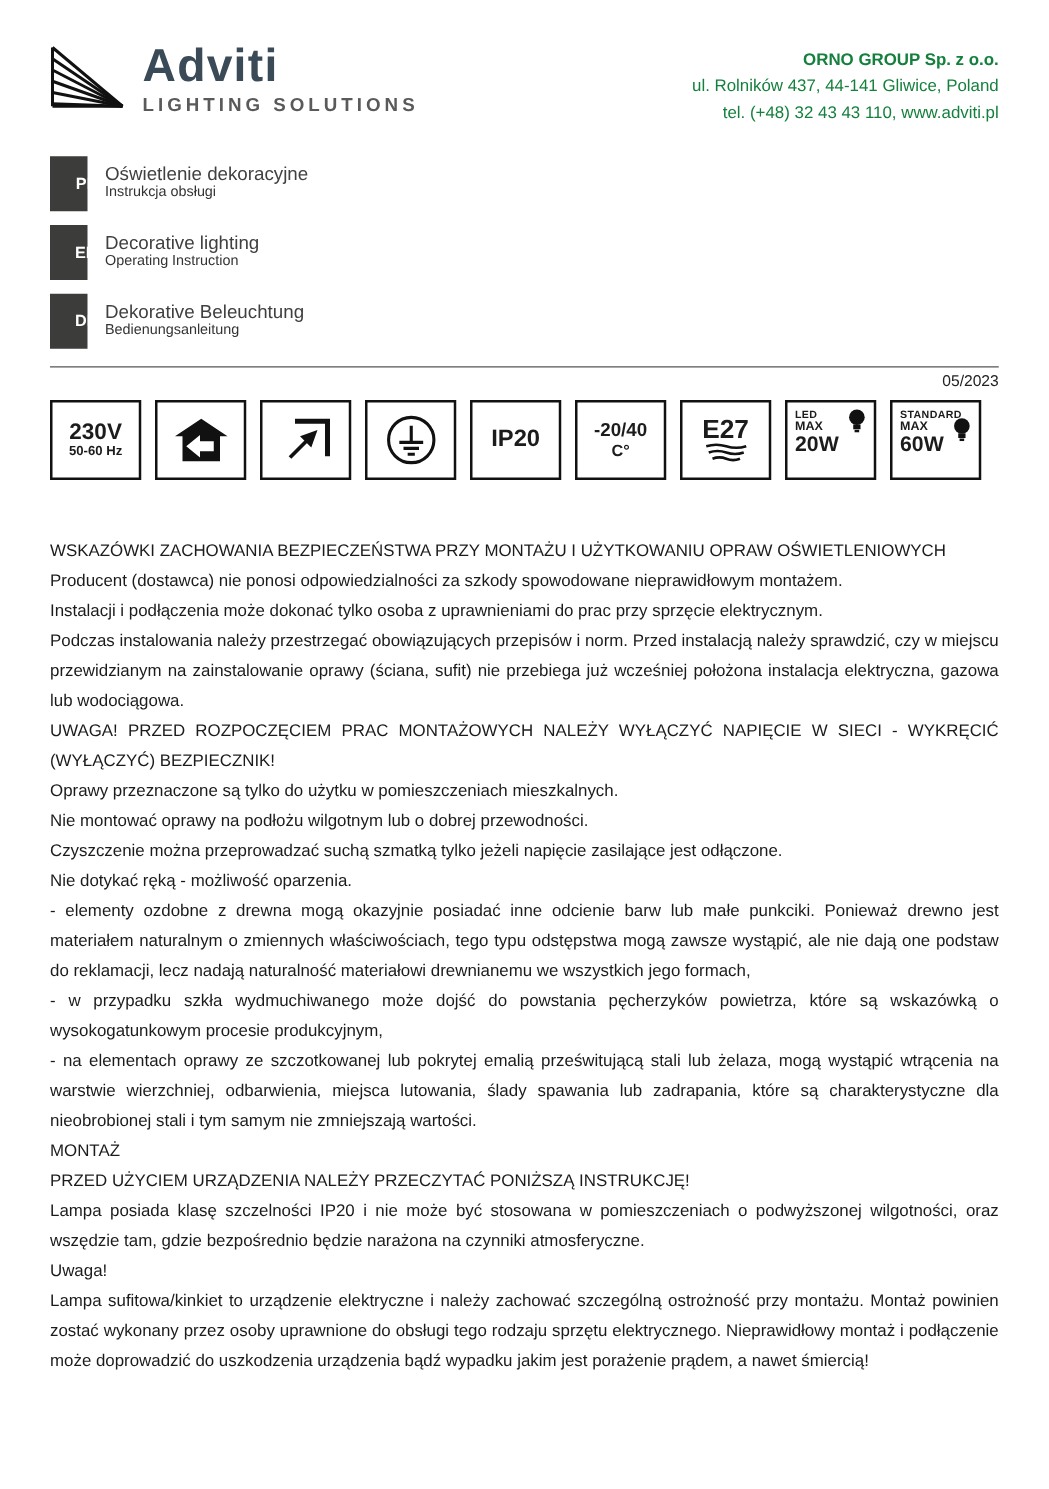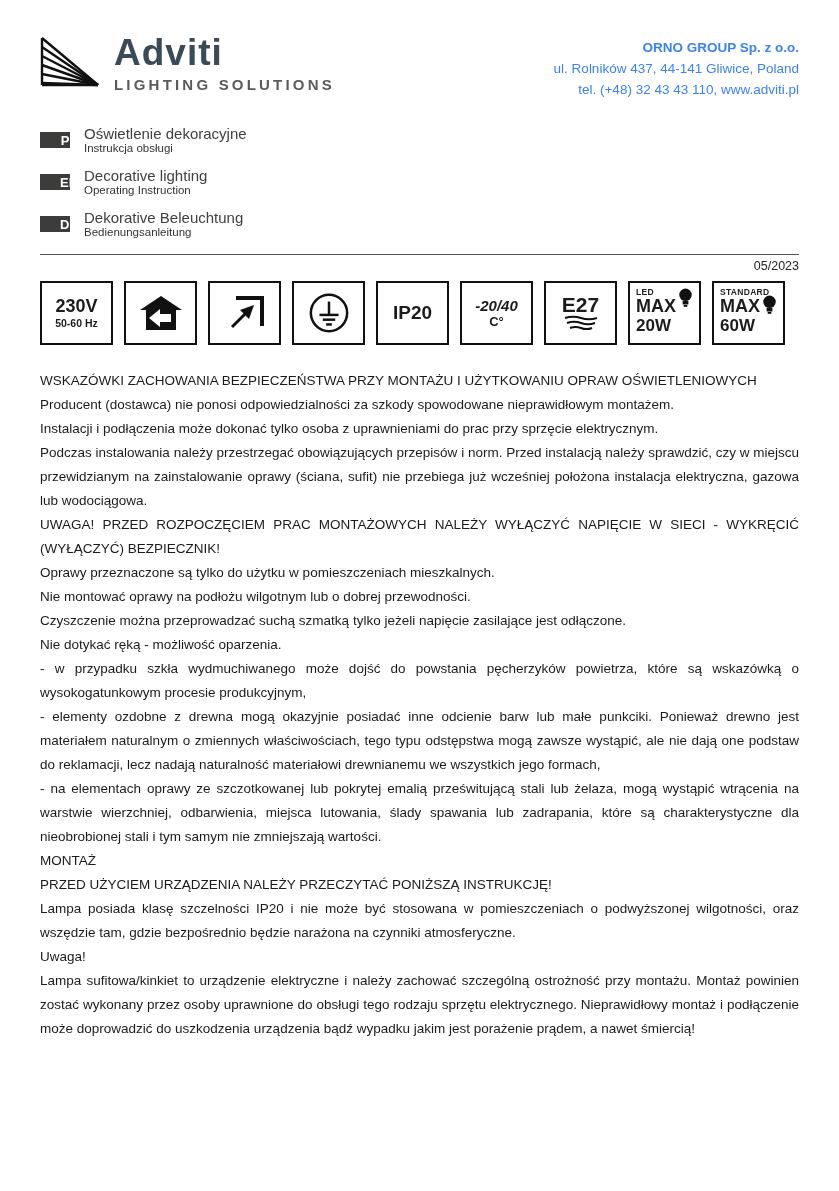--- a/index.html
+++ b/index.html
@@ -10,60 +10,60 @@
     color:#1c1c1c;
   }
   .page { padding:34px 40px 20px 40px; }
 
   
   .top { display:flex; justify-content:space-between; align-items:flex-start; }
   .logo { display:flex; align-items:flex-start; gap:10px; }
   .logo-mark { width:64px; height:56px; }
   .brand { font-size:37px; font-weight:bold; color:#3a4a57; letter-spacing:1px; line-height:1.05; }
   .tagline { font-size:15px; letter-spacing:3.2px; color:#5a5a5a; margin-top:3px; font-weight:bold; }
-  .company { text-align:right; font-size:13.5px; line-height:1.55; color:#3b82f6; padding-top:4px; }
+  .company { text-align:right; font-size:13.5px; line-height:1.55; color:#15803d; padding-top:4px; }
   .co-name { font-weight:bold; }
   .b { font-weight:normal; }
 
   
   .langs { margin-top:24px; }
   .lang-row { display:flex; align-items:center; gap:14px; margin-bottom:11px; }
   .lang-badge {
-    width:30px; height:16px; background:#3c3c3b; color:#fff;
+    width:30px; height:44px; background:#3c3c3b; color:#fff;
     display:flex; align-items:center; justify-content:center;
     font-size:13px; font-weight:bold; flex:0 0 auto;padding-left:28px;
   }
   .lang-title { font-size:15px; color:#404040; line-height:1.15; }
   .lang-sub { font-size:11.5px; color:#333; line-height:1.2; }
 
   
   .rule { border-top:1px solid #555; margin-top:14px; }
   .date { text-align:right; font-size:12.5px; margin-top:4px; color:#222; }
 
   
   .symbols { margin-top:8px; display:flex; gap:11px; }
   .sym-box {
     width:73px; height:64px; border:2px solid #111;
     display:flex; flex-direction:column; align-items:center; justify-content:center;
     background:#fff; flex:0 0 auto;
   }
   .sym-big { font-size:18px; font-weight:bold; line-height:1.1; }
   .sym-small { font-size:10.5px; font-weight:bold; line-height:1.2; }
   .sym-ip { font-size:19px; font-weight:bold; }
-  .sym-temp1 { font-size:15px; font-weight:bold; line-height:1.15;font-style:italic; }
+  .sym-temp1 { font-size:15px; font-weight:bold; line-height:1.15; }
   .sym-temp2 { font-size:13px; font-weight:bold; }
   .sym-e27 { font-size:21px; font-weight:bold; line-height:1; }
   .bulb-box { align-items:stretch; justify-content:flex-start; padding:4px 6px; position:relative; }
   .bulb-top { font-size:8.5px; font-weight:bold; letter-spacing:0.3px; }
-  .bulb-max { font-size:18px; font-weight:bold; line-height:1.1; }
+  .bulb-max { font-size:10px; font-weight:bold; line-height:1.1; }
   .bulb-watt { font-size:17px; font-weight:bold; line-height:1.1; }
   .bulb-svg { position:absolute; top:5px; right:6px; width:15px; height:22px; }
 
   
-  .content { margin-top:24px; font-size:13.5px; line-height:1.78; text-align:justify; color:#1b1b1b; }
+  .content { margin-top:45px; font-size:13.5px; line-height:1.78; text-align:justify; color:#1b1b1b; }
   .content p { margin:0; }
   .gap { margin-top:22px; }
   .gap-sm { margin-top:10px; }
 </style>
 </head>
 <body>
 
 <div class="page">
 
   <header class="top">
@@ -201,22 +201,22 @@
     <p class="b">WSKAZÓWKI ZACHOWANIA BEZPIECZEŃSTWA PRZY MONTAŻU I UŻYTKOWANIU OPRAW OŚWIETLENIOWYCH</p>
     <p class="gap-sm">Producent (dostawca) nie ponosi odpowiedzialności za szkody spowodowane nieprawidłowym montażem.</p>
     <p class="b">Instalacji i podłączenia może dokonać tylko osoba z uprawnieniami do prac przy sprzęcie elektrycznym.</p>
     <p>Podczas instalowania należy przestrzegać obowiązujących przepisów i norm. Przed instalacją należy sprawdzić, czy w miejscu przewidzianym na zainstalowanie oprawy (ściana, sufit) nie przebiega już wcześniej położona instalacja elektryczna, gazowa lub wodociągowa.</p>
     <p class="b">UWAGA! PRZED ROZPOCZĘCIEM PRAC MONTAŻOWYCH NALEŻY WYŁĄCZYĆ NAPIĘCIE W SIECI - WYKRĘCIĆ (WYŁĄCZYĆ) BEZPIECZNIK!</p>
     <p>Oprawy przeznaczone są tylko do użytku w pomieszczeniach mieszkalnych.</p>
     <p>Nie montować oprawy na podłożu wilgotnym lub o dobrej przewodności.</p>
     <p>Czyszczenie można przeprowadzać suchą szmatką tylko jeżeli napięcie zasilające jest odłączone.</p>
     <p>Nie dotykać ręką - możliwość oparzenia.</p>
 
+    <p>- elementy ozdobne z drewna mogą okazyjnie posiadać inne odcienie barw lub małe punkciki. Ponieważ drewno jest materiałem naturalnym o zmiennych właściwościach, tego typu odstępstwa mogą zawsze wystąpić, ale nie dają one podstaw do reklamacji, lecz nadają naturalność materiałowi drewnianemu we wszystkich jego formach,</p>
     <p>- w przypadku szkła wydmuchiwanego może dojść do powstania pęcherzyków powietrza, które są wskazówką o wysokogatunkowym procesie produkcyjnym,</p>
-    <p>- elementy ozdobne z drewna mogą okazyjnie posiadać inne odcienie barw lub małe punkciki. Ponieważ drewno jest materiałem naturalnym o zmiennych właściwościach, tego typu odstępstwa mogą zawsze wystąpić, ale nie dają one podstaw do reklamacji, lecz nadają naturalność materiałowi drewnianemu we wszystkich jego formach,</p>
     <p>- na elementach oprawy ze szczotkowanej lub pokrytej emalią prześwitującą stali lub żelaza, mogą wystąpić wtrącenia na warstwie wierzchniej, odbarwienia, miejsca lutowania, ślady spawania lub zadrapania, które są charakterystyczne dla nieobrobionej stali i tym samym nie zmniejszają wartości.</p>
 
     <p class="b gap">MONTAŻ</p>
     <p class="b">PRZED UŻYCIEM URZĄDZENIA NALEŻY PRZECZYTAĆ PONIŻSZĄ INSTRUKCJĘ!</p>
     <p>Lampa posiada klasę szczelności IP20 i nie może być stosowana w pomieszczeniach o podwyższonej wilgotności, oraz wszędzie tam, gdzie bezpośrednio będzie narażona na czynniki atmosferyczne.</p>
 
     <p class="b gap">Uwaga!</p>
     <p>Lampa sufitowa/kinkiet to urządzenie elektryczne i należy zachować szczególną ostrożność przy montażu. Montaż powinien zostać wykonany przez osoby uprawnione do obsługi tego rodzaju sprzętu elektrycznego. Nieprawidłowy montaż i podłączenie może doprowadzić do uszkodzenia urządzenia bądź wypadku jakim jest porażenie prądem, a nawet śmiercią!</p>
   </section>
 

